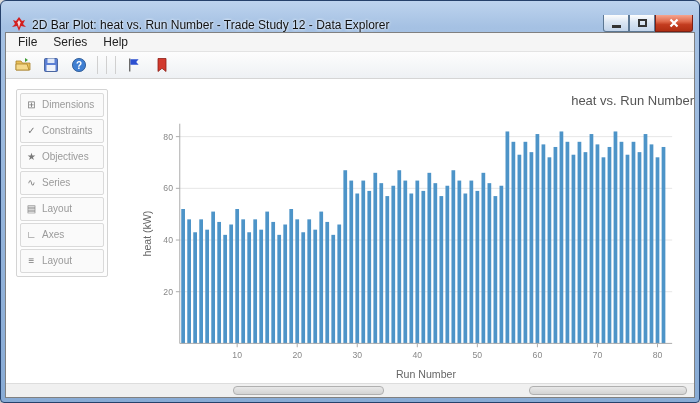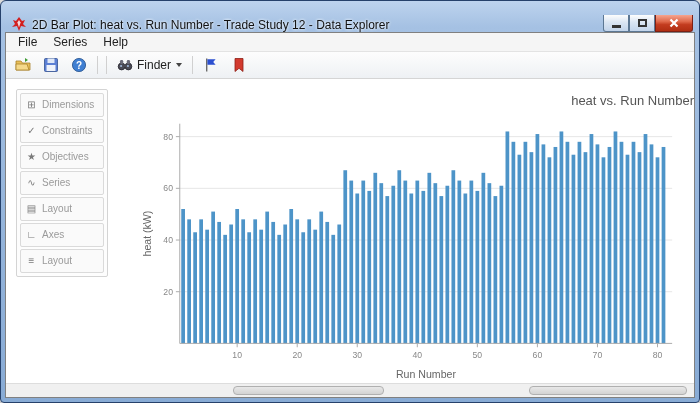--- a/index.html
+++ b/index.html
@@ -137,33 +137,20 @@
         </svg>
       </div>
       <div class="tb-btn">
         <svg class="tb-icon" viewBox="0 0 16 16">
           <circle cx="8" cy="8" r="6.6" fill="#3f7fd2" stroke="#24518c" stroke-width="0.8"></circle>
           <text x="8" y="11.6" font-size="10" font-family="Liberation Sans, sans-serif" font-weight="bold" fill="#ffffff" text-anchor="middle">?</text>
         </svg>
       </div>
       <div class="tb-sep"></div>
       <div class="tb-sep"></div>
-      <div class="tb-btn">
-        <svg class="tb-icon" viewBox="0 0 16 16">
-          <circle cx="4.6" cy="9.5" r="3.4" fill="#4a4a55" stroke="#22222b" stroke-width="0.8"></circle>
-          <circle cx="11.4" cy="9.5" r="3.4" fill="#4a4a55" stroke="#22222b" stroke-width="0.8"></circle>
-          <rect x="6.5" y="7.5" width="3" height="2.6" fill="#4a4a55"></rect>
-          <rect x="3" y="3" width="3.2" height="4" rx="1.2" fill="#6a6a78"></rect>
-          <rect x="9.8" y="3" width="3.2" height="4" rx="1.2" fill="#6a6a78"></rect>
-          <circle cx="4.1" cy="9" r="1.1" fill="#9fb6d8"></circle>
-          <circle cx="10.9" cy="9" r="1.1" fill="#9fb6d8"></circle>
-        </svg>
-        <span>Finder</span>
-        <span class="caret"></span>
-      </div>
       <div class="tb-sep"></div>
       <div class="tb-btn">
         <svg class="tb-icon" viewBox="0 0 16 16">
           <rect x="3" y="1.5" width="1.4" height="13" fill="#6b6b6b"></rect>
           <path d="M4.4 2.2 h8.2 l-2.4 2.8 2.4 2.8 h-8.2 Z" fill="#2b4fd0"></path>
         </svg>
       </div>
       <div class="tb-btn">
         <svg class="tb-icon" viewBox="0 0 16 16">
           <path d="M4 1.5 h8 v13 l-4 -3.2 -4 3.2 Z" fill="#d23a2e" stroke="#8e1f16" stroke-width="0.8"></path>

